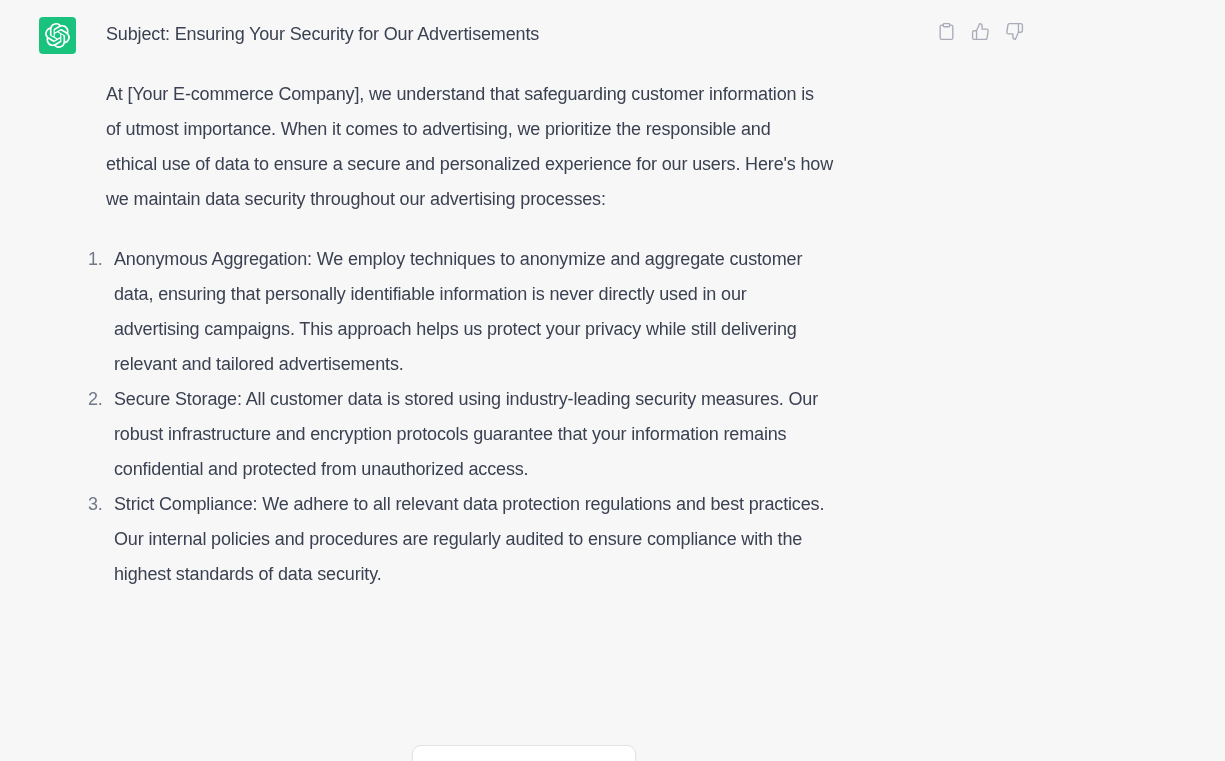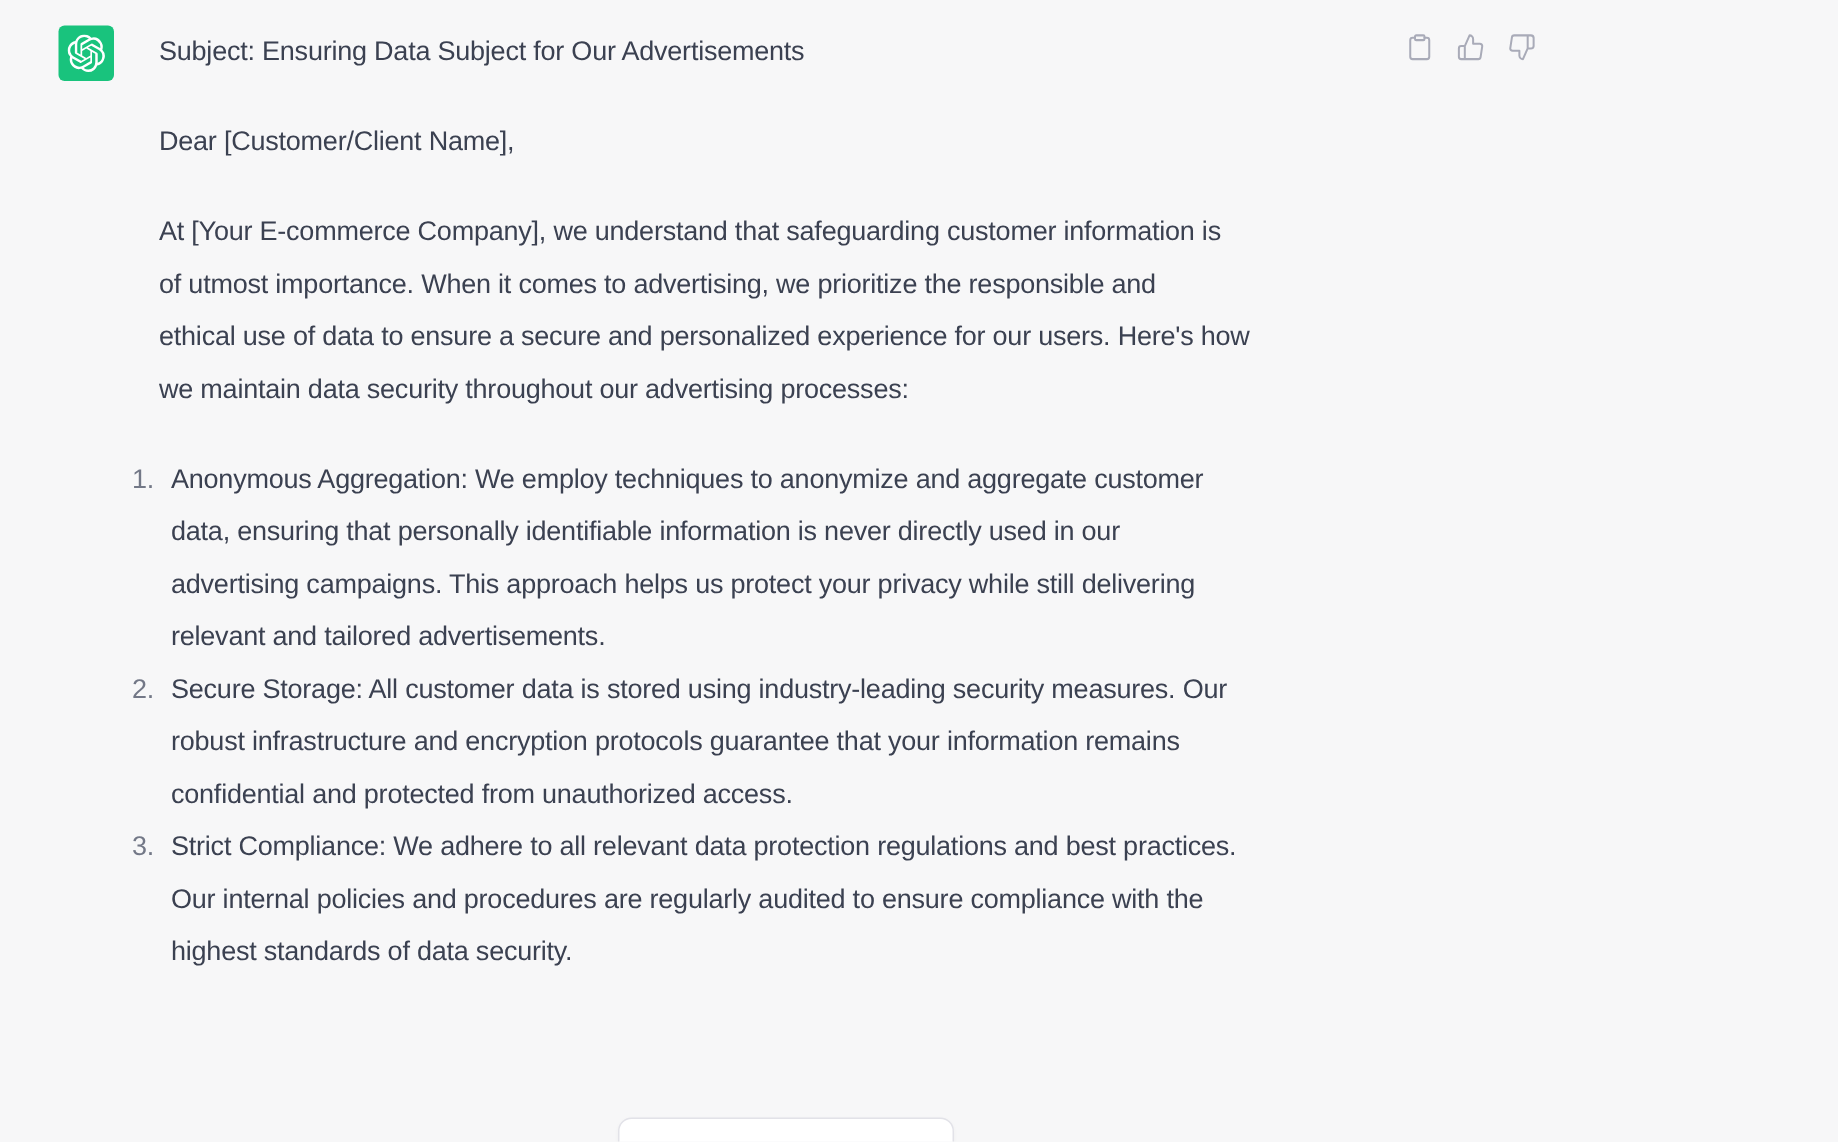--- a/index.html
+++ b/index.html
@@ -81,22 +81,21 @@
       </svg>
     </button>
     <button class="action-btn" title="Bad response">
       <svg viewBox="0 0 24 24" aria-hidden="true">
         <path d="M10 15v4a3 3 0 0 0 3 3l4-9V2H5.72a2 2 0 0 0-2 1.7l-1.38 9a2 2 0 0 0 2 2.3zm7-13h2.67A2.31 2.31 0 0 1 22 4v7a2.31 2.31 0 0 1-2.33 2H17"></path>
       </svg>
     </button>
   </div>
 
   <div class="content">
-    <p>Subject: Ensuring Data Subject for Our Advertisements</p>
-    <p>Dear [Customer/Client Name],</p>
+    <p>Subject: Ensuring Your Security for Our Advertisements</p>
     <p>At [Your E-commerce Company], we understand that safeguarding customer information is
 of utmost importance. When it comes to advertising, we prioritize the responsible and
 ethical use of data to ensure a secure and personalized experience for our users. Here's how
 we maintain data security throughout our advertising processes:</p>
     <ol>
       <li>
         <span class="li-marker">1.</span>
         <span class="li-text">Anonymous Aggregation: We employ techniques to anonymize and aggregate customer
 data, ensuring that personally identifiable information is never directly used in our
 advertising campaigns. This approach helps us protect your privacy while still delivering

